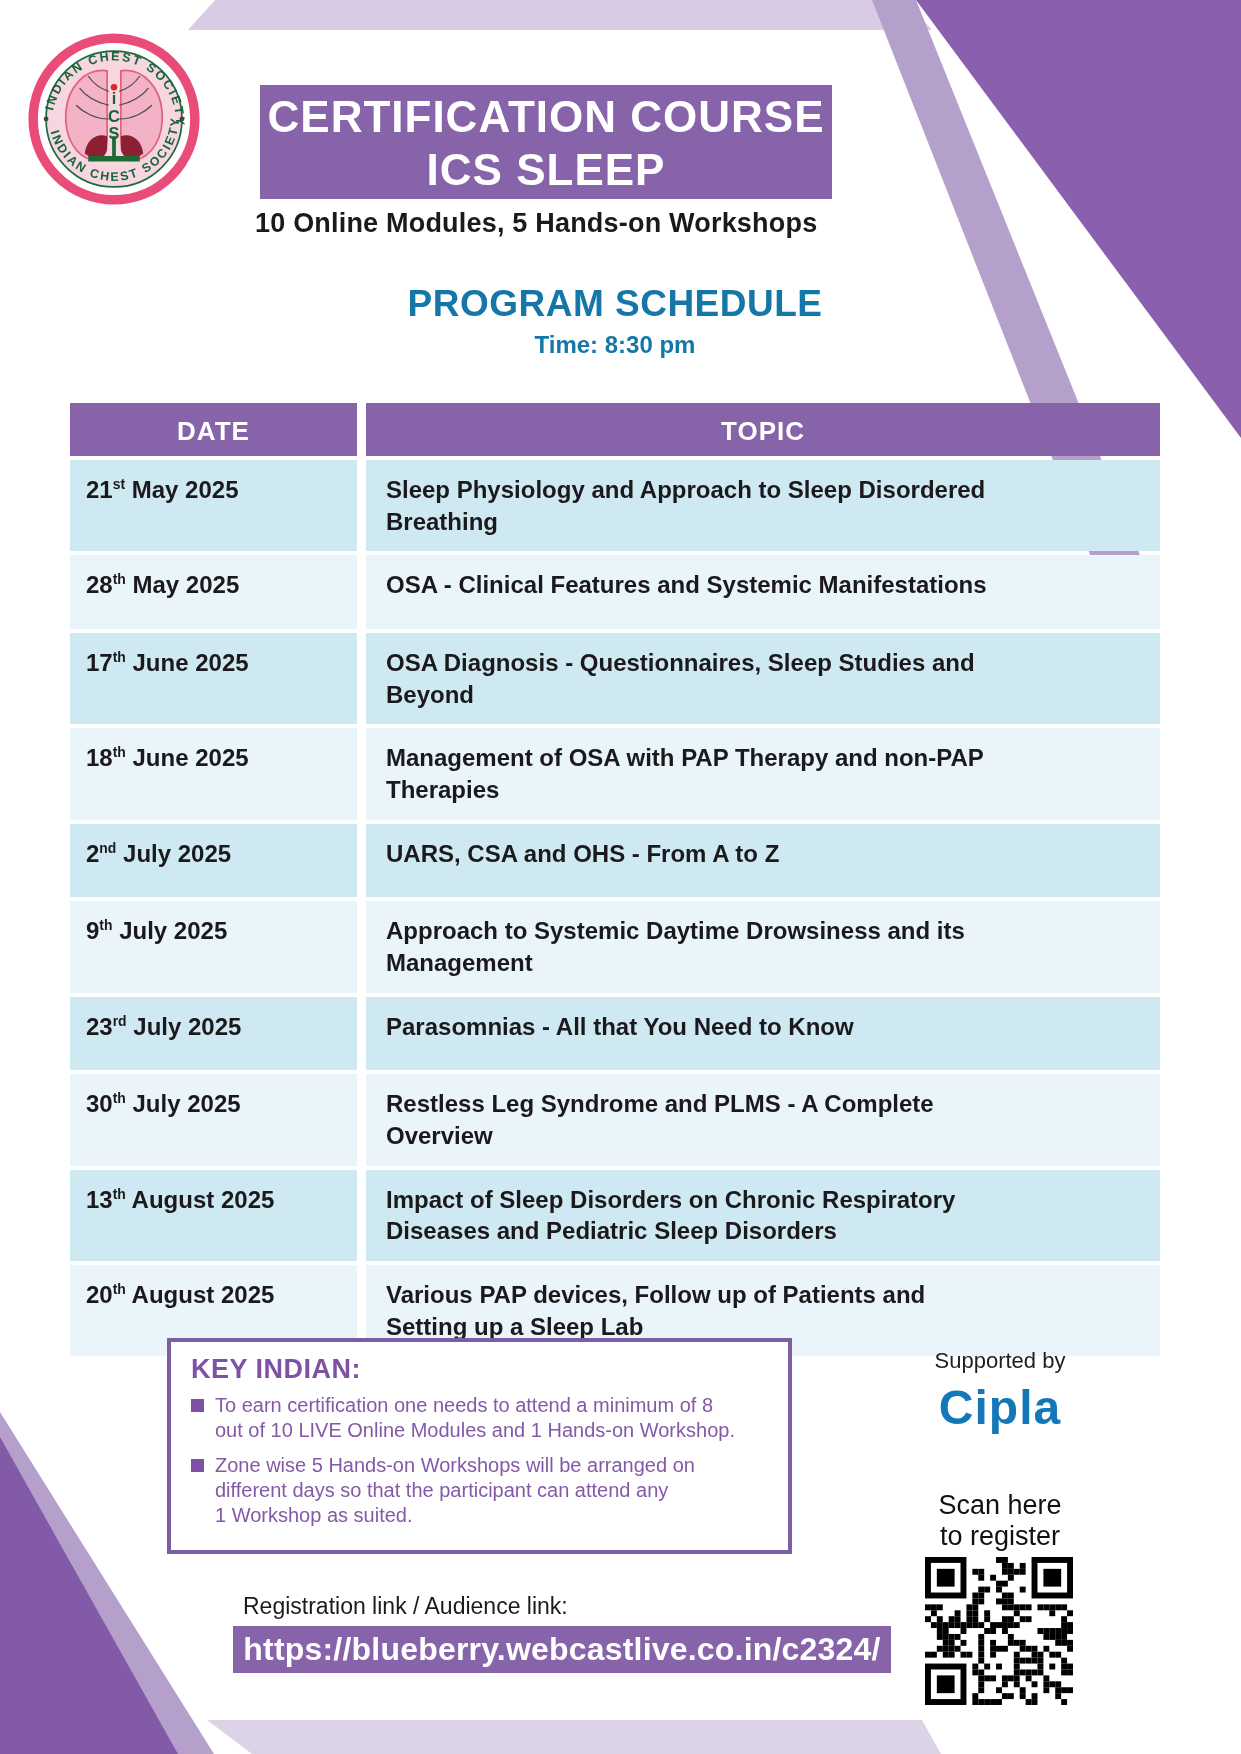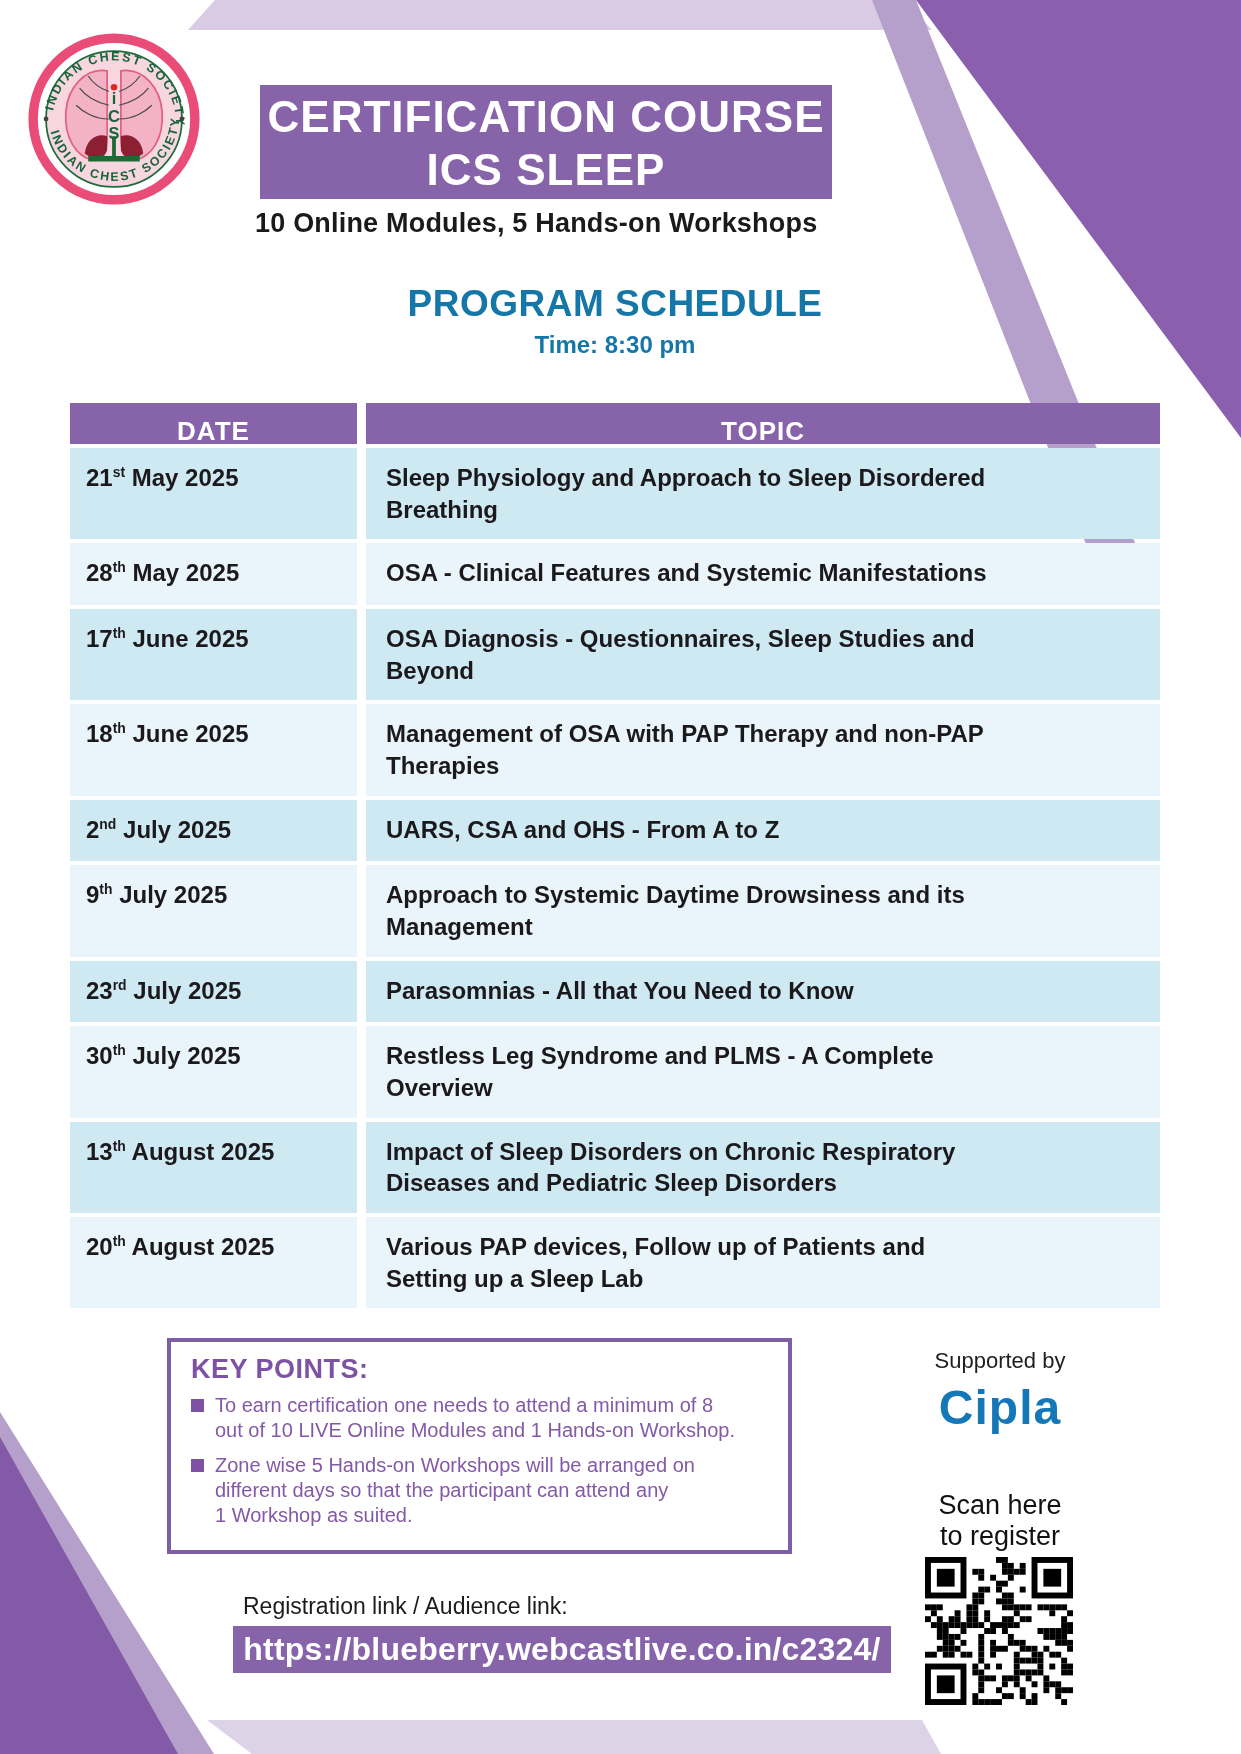--- a/index.html
+++ b/index.html
@@ -41,27 +41,27 @@
   .sched-title{font-size:37px;font-weight:bold;color:var(--teal);letter-spacing:.5px;}
   .sched-time{font-size:24px;font-weight:bold;color:var(--teal);margin-top:6px;}
 
   .table{position:absolute;left:70px;top:403px;width:1090px;}
   .t-row{display:flex;column-gap:9px;margin-bottom:4px;}
   .t-row .cell{box-sizing:border-box;}
   .cell.date{width:287px;flex:0 0 287px;}
   .cell.topic{flex:1 1 auto;}
   .t-head .cell{
     background:var(--purple);color:#fff;font-weight:bold;font-size:26px;
-    letter-spacing:1px;text-align:center;height:41px;line-height:57px;
+    letter-spacing:1px;text-align:center;height:53px;line-height:57px;
   }
   .t-body .t-row:nth-child(odd) .cell{background:var(--row-blue);}
   .t-body .t-row:nth-child(even) .cell{background:var(--row-blue-light);}
   .t-body .cell{
     font-size:24px;font-weight:bold;color:var(--text-dark);line-height:1.32;
-    padding:14px 0 16px 16px;
+    padding:14px 0 28px 16px;
   }
   .t-body .cell.topic{padding:14px 40px 14px 20px;white-space:pre-line;}
   .cell.date sup{font-size:58%;vertical-align:super;}
 
   .key-points{
     position:absolute;left:167px;top:1338px;width:625px;min-height:207px;
     border:4px solid #7b5ea4;background:#fff;box-sizing:border-box;
     padding:12px 16px 12px 20px;
   }
   .kp-title{font-size:27px;font-weight:bold;color:var(--kp-purple);letter-spacing:.5px;}
@@ -210,21 +210,21 @@
 
   <div class="t-row">
     <div class="cell date"><span class="day">20</span><sup class="ord">th</sup><span class="rest"> August 2025</span></div>
     <div class="cell topic">Various PAP devices, Follow up of Patients and
 Setting up a Sleep Lab</div>
   </div>
 </div>
     </div>
 
     <div class="key-points">
-      <div class="kp-title">KEY POINTS:</div>
+      <div class="kp-title">KEY INDIAN:</div>
       <div class="kp-list" id="kp-list">
   <div class="kp-item">
     <span class="kp-sq"></span>
     <span class="kp-text">To earn certification one needs to attend a minimum of 8
 out of 10 LIVE Online Modules and 1 Hands-on Workshop.</span>
   </div>
 
   <div class="kp-item">
     <span class="kp-sq"></span>
     <span class="kp-text">Zone wise 5 Hands-on Workshops will be arranged on

